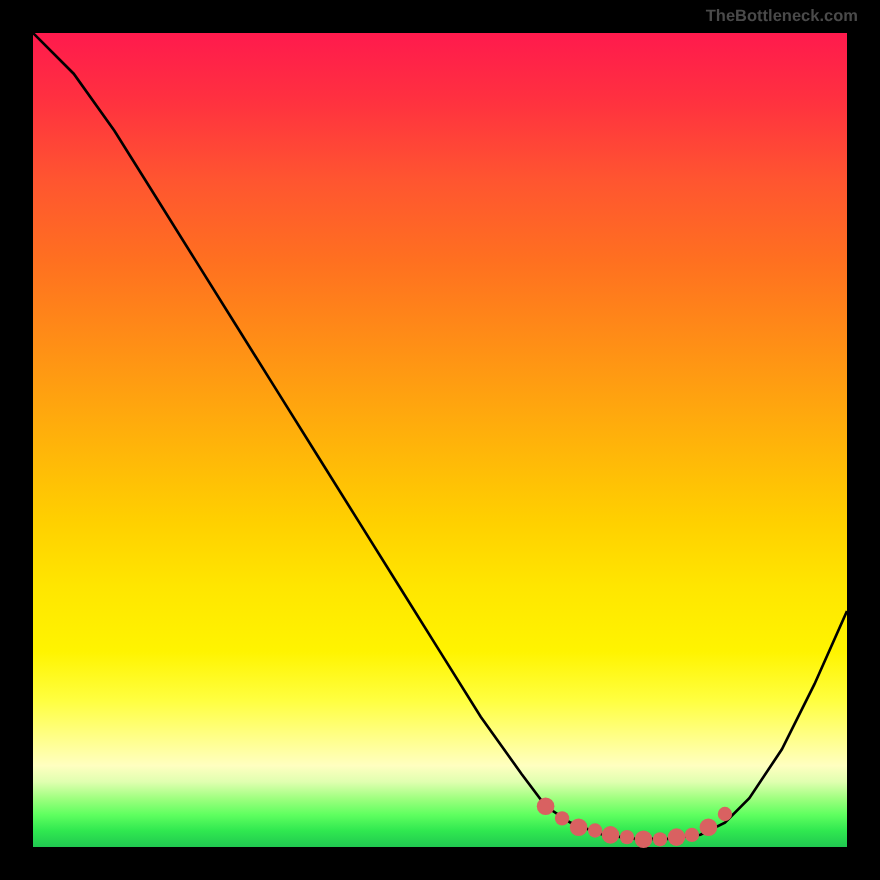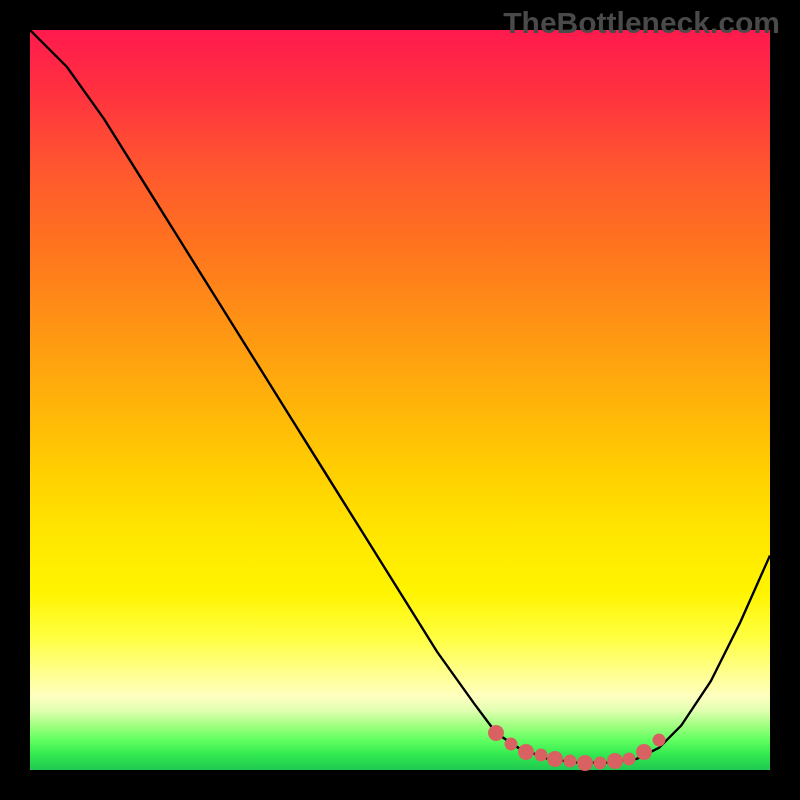--- a/index.html
+++ b/index.html
@@ -9,21 +9,21 @@
     background: #000;
     position: relative;
     font-family: Arial, sans-serif;
     overflow: hidden;
   }
   .watermark {
     position: absolute;
     top: 6px;
     right: 20px;
     color: #4a4a4a;
-    font-size: 30px;
+    font-size: 15px;
     font-weight: bold;
     z-index: 10;
   }
   .plot-area {
     position: absolute;
     left: 30px;
     top: 30px;
     width: 740px;
     height: 740px;
     background: linear-gradient(to bottom,

